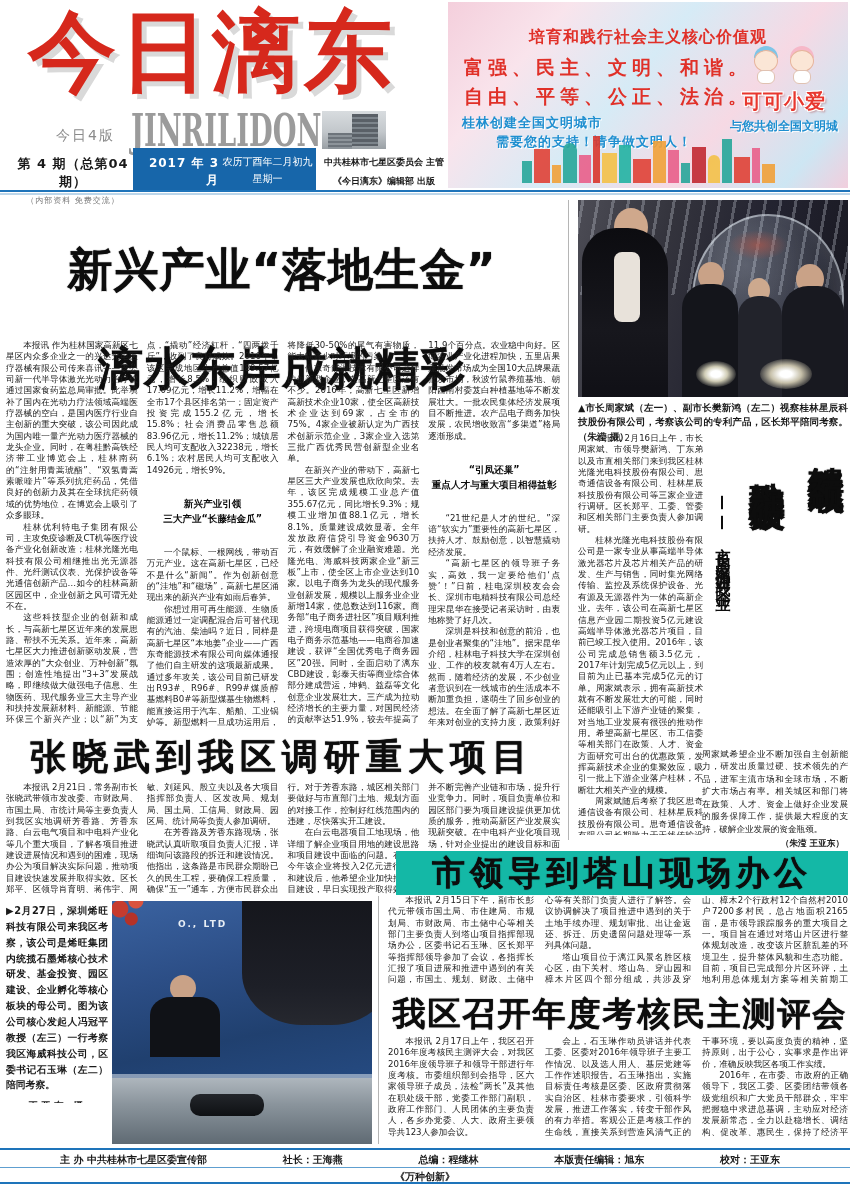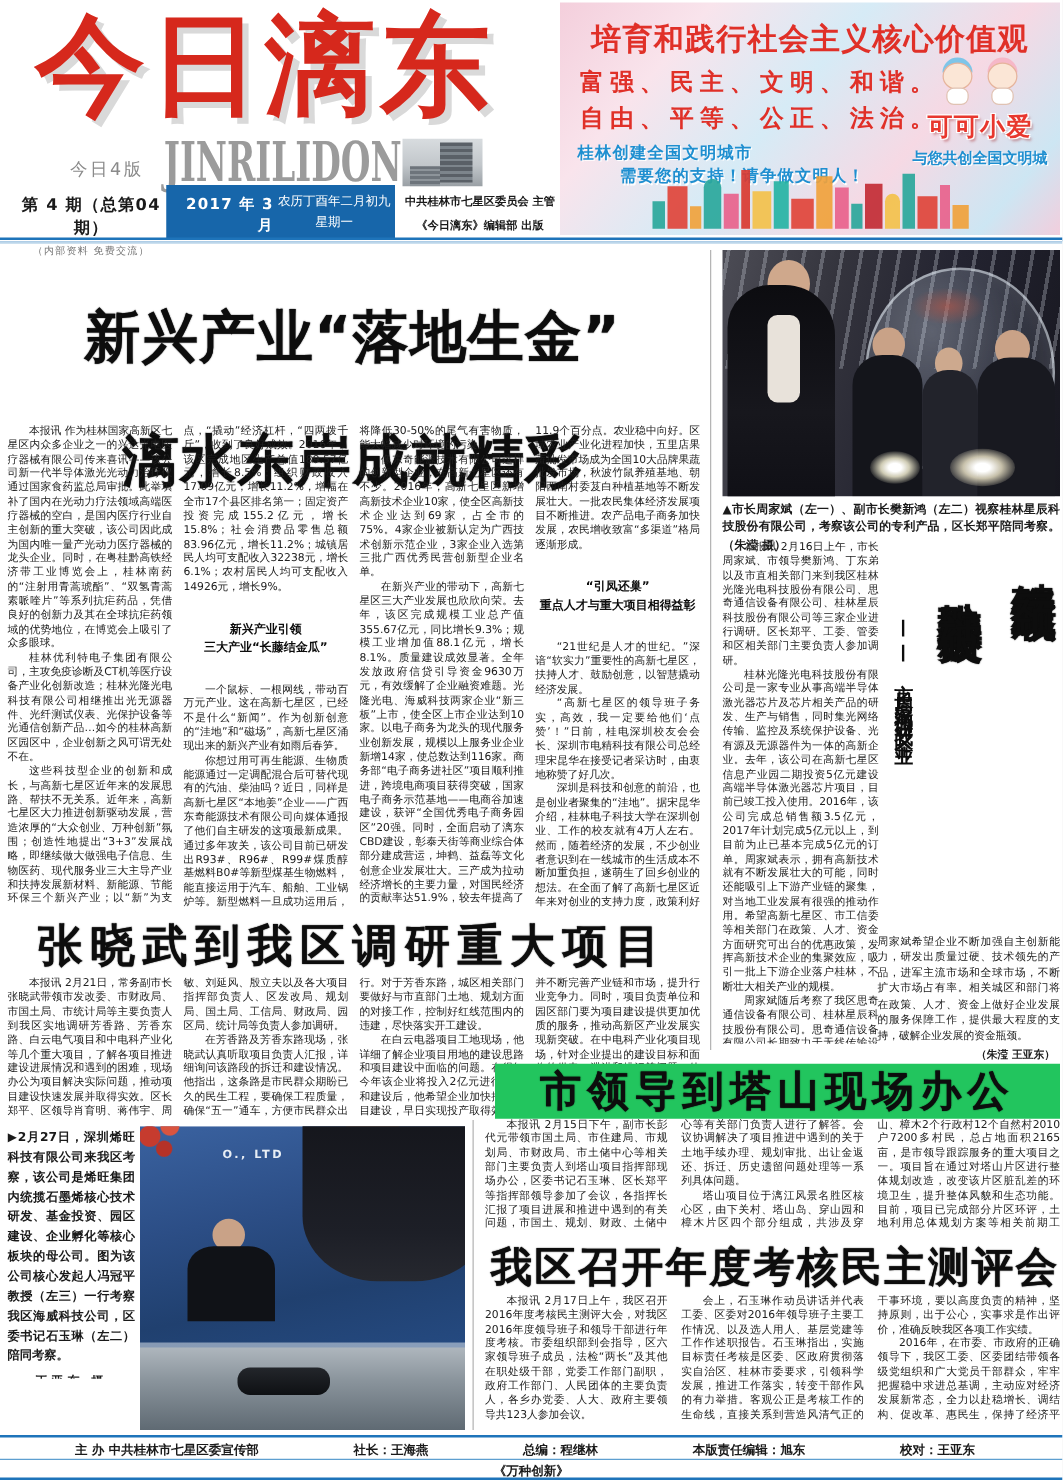--- a/index.html
+++ b/index.html
@@ -28,21 +28,21 @@
   .date-day { font-size:23px; font-weight:bold; line-height:1; margin-top:1px; }
   .date-right { width:53%; display:flex; flex-direction:column; justify-content:center; align-items:center;
     font-size:10px; font-weight:normal; line-height:1.7; }
   .publisher { left:320px; top:153px; width:128px; font-size:9px; font-weight:bold; text-align:center;
     line-height:2.1; color:#1a1a1a; }
   .header-rule { left:0; top:190px; width:850px; height:3px; background:#1e74ba; border-bottom:1px solid #fff; box-shadow:0 2px 0 #bcd6ea; }
 
   
   .banner { left:448px; top:2px; width:400px; height:186px; overflow:hidden;
     background:linear-gradient(130deg,#f4cfdc 0%,#f9e4ec 22%,#d6ebf6 45%,#f6d9e4 68%,#cde6f3 88%,#f2cedd 100%); }
-  .banner-title { margin-top:13px; text-align:center; font-size:24px; font-weight:900; color:#e03028; letter-spacing:1px; }
+  .banner-title { margin-top:25px; text-align:center; font-size:16px; font-weight:900; color:#e03028; letter-spacing:1px; }
   .banner-values { margin:5px 0 4px 16px; }
   .banner-values div { font-size:19px; font-weight:900; color:#e03028; letter-spacing:5px; line-height:1.5; }
   .banner-slogan1 { margin:3px 0 0 14px; font-size:13px; font-weight:bold; color:#1f8fd0;
     text-shadow:1px 1px 0 #fff; letter-spacing:1px; }
   .banner-slogan2 { margin:1px 0 0 48px; font-size:13px; font-weight:bold; color:#1f8fd0;
     text-shadow:1px 1px 0 #fff; letter-spacing:1px; }
   .mascot-box { position:absolute; right:8px; top:40px; width:112px; text-align:center; }
   .mascot-figures { display:flex; justify-content:center; gap:6px; }
   .mascot { width:30px; height:44px; position:relative; }
   .mascot .head { position:absolute; top:8px; left:3px; width:24px; height:22px; border-radius:50%;
@@ -127,21 +127,21 @@
   .mayor-body { left:578px; top:433px; width:125px; height:402px; overflow:hidden; }
   .mayor-vertical { left:700px; top:437px; width:150px; height:312px; writing-mode:vertical-rl; color:#0d0d0d; }
   .v-head1 { font-size:36px; font-weight:900; letter-spacing:2px; text-shadow:0 0 1px #000; margin-block-end:10px; }
   .v-head2 { font-size:36px; font-weight:900; letter-spacing:2px; text-shadow:0 0 1px #000; padding-top:16px; margin-block-end:10px; }
   .v-subtitle { font-size:15px; font-weight:bold; letter-spacing:5px; padding-top:58px; }
   .mayor-tail { left:702px; top:748px; width:146px; }
   .mayor-tail .cont { font-size:8.6px; line-height:1.45; text-align:justify; color:#202020; }
 
   
   .tashan-headline { left:396px; top:851px; width:452px; text-align:center; font-size:33px; font-weight:900;
-    letter-spacing:5px; color:#0d0d0d; background:#22c55e; text-shadow:0 0 1px #000; }
+    letter-spacing:5px; color:#0d0d0d; background:#14b8a6; text-shadow:0 0 1px #000; }
   .tashan-cols { left:388px; top:895px; width:460px; height:99px; column-count:3; column-gap:11px;
     overflow:hidden; background:#fff; }
   .review-headline { left:392px; top:992px; width:456px; text-align:center; font-size:33px; font-weight:900;
     letter-spacing:2px; color:#0d0d0d; background:#fff; text-shadow:0 0 1px #000; }
   .review-cols { left:388px; top:1036px; width:460px; height:106px; column-count:3; column-gap:11px;
     overflow:hidden; background:#fff; }
 
   
   .footer-rule1 { left:0; top:1148px; width:850px; height:2px; background:#1e74ba; }
   .footer-row { left:0; top:1153px; width:850px; display:flex; justify-content:space-between;

